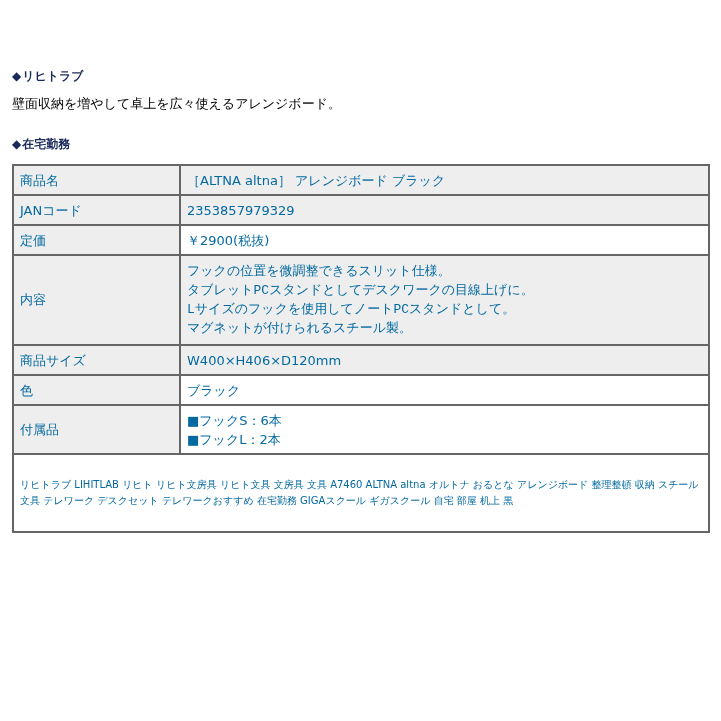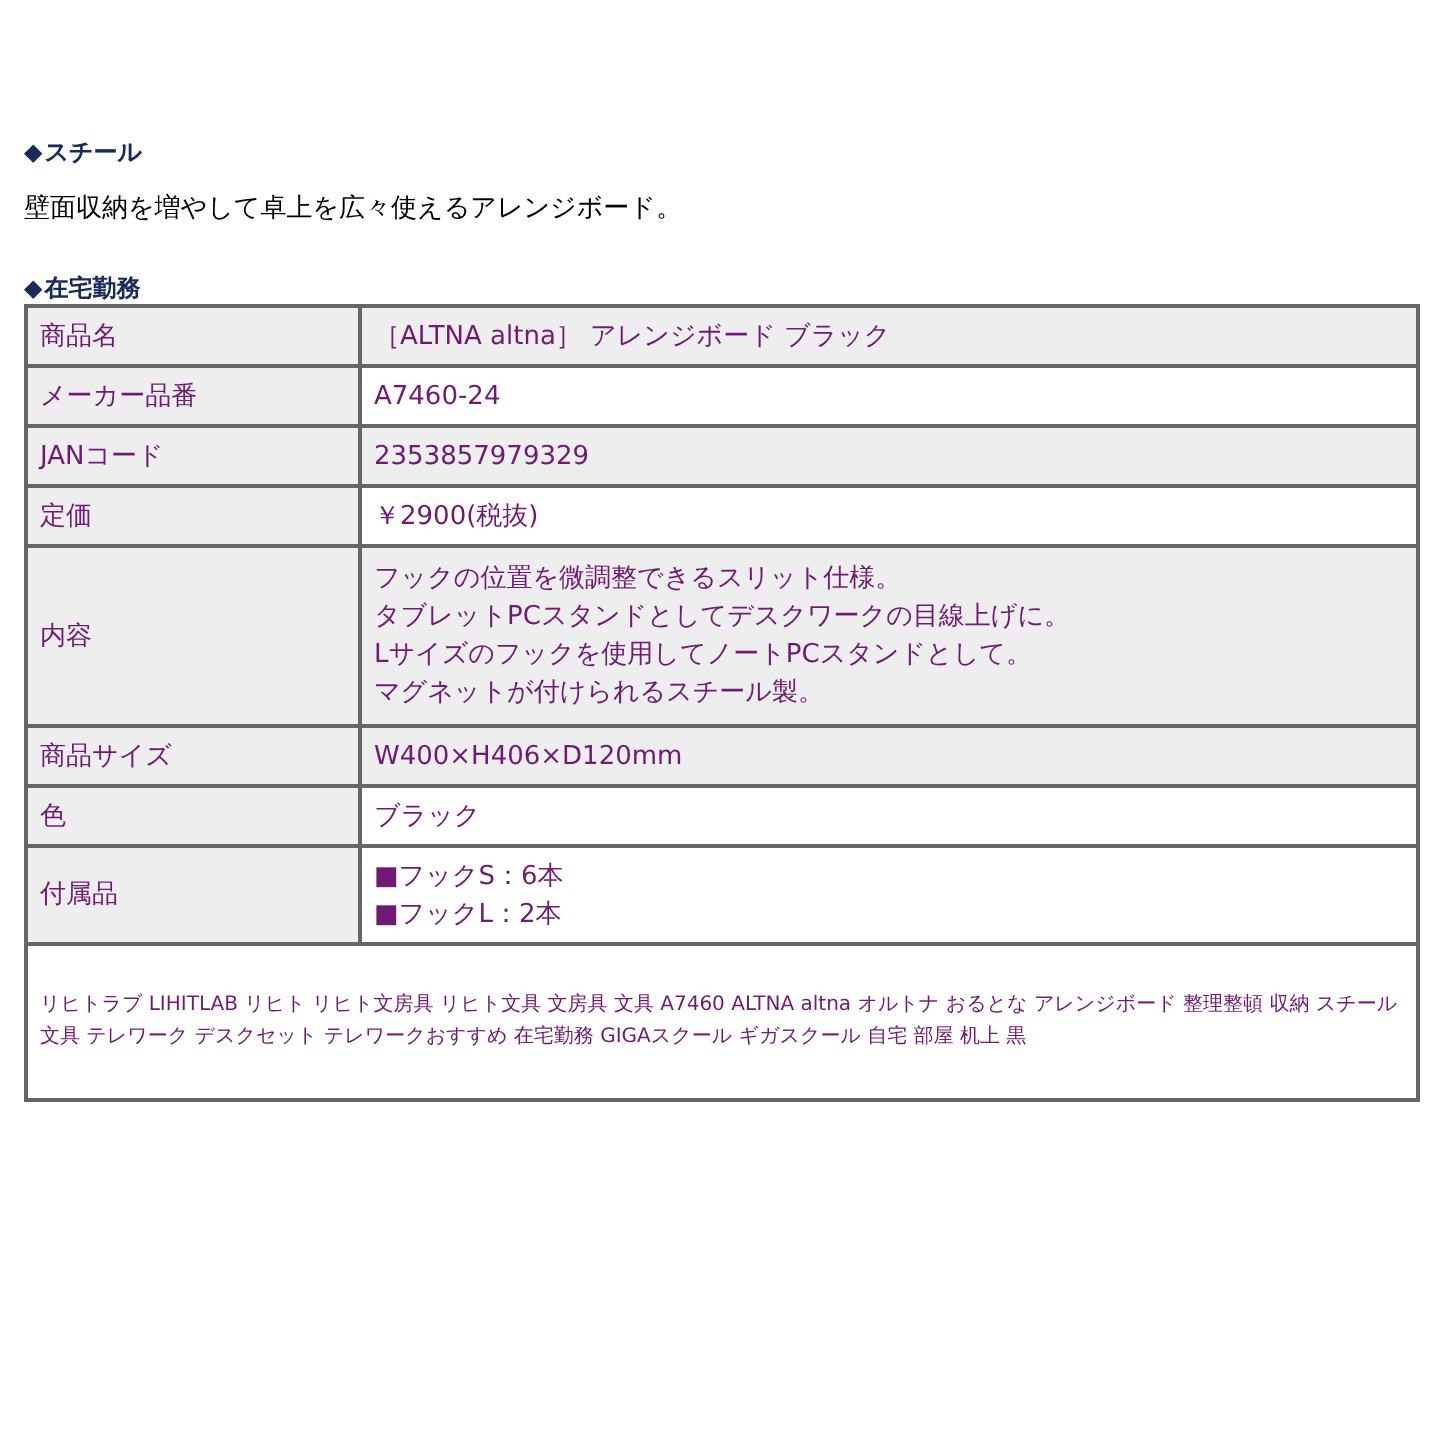--- a/index.html
+++ b/index.html
@@ -14,66 +14,60 @@
     letter-spacing: 0px;
   }
   .heading .diamond { margin-right: 1px; }
   #h-features { top: 68px; }
   #h-spec { top: 136px; }
   .intro {
     position: absolute; left: 12px; top: 95px;
     font-size: 13px; color: #000000;
   }
   table.spec {
-    position: absolute; left: 12px; top: 152px;
+    position: absolute; left: 12px; top: 164px;
     width: 698px; border-collapse: collapse;
-    font-size: 13px; color: #701a75;
+    font-size: 13px; color: #0369a1;
   }
   table.spec td {
     border: 2px solid #666666;
     padding: 0 6px;
     vertical-align: middle;
     line-height: 19px;
   }
   table.spec td.label { width: 153px; background: #eeeeee; }
   table.spec tr.odd td.value { background: #eeeeee; }
   table.spec tr.even td.value { background: #ffffff; }
   table.spec tr.h1 td { height: 28px; }
-  table.spec tr.h4 td { height: 88px; }
+  table.spec tr.h4 td { height: 88px; font-family: Liberation Mono, monospace; }
   table.spec tr.h2 td { height: 47px; }
   table.spec tr.keywords td {
     background: #ffffff; font-size: 10px; line-height: 16px;
     height: 40px; padding: 18px 6px;
   }
   .line { display: block; }
 </style>
 </head>
 <body>
 
 <div class="heading" id="h-features">
-  <span class="diamond">◆</span><span>スチール</span>
+  <span class="diamond">◆</span><span>リヒトラブ</span>
 </div>
 <div class="intro">壁面収納を増やして卓上を広々使えるアレンジボード。</div>
 
 <div class="heading" id="h-spec">
   <span class="diamond">◆</span><span>在宅勤務</span>
 </div>
 
 <table class="spec">
   <tbody>
     <tr class="odd h1">
       <td class="label">商品名</td>
       <td class="value">
           <span class="line">［ALTNA altna］ アレンジボード ブラック</span>
-        </td>
-    </tr>
-    <tr class="even h1">
-      <td class="label">メーカー品番</td>
-      <td class="value">
-          <span class="line">A7460-24</span>
         </td>
     </tr>
     <tr class="odd h1">
       <td class="label">JANコード</td>
       <td class="value">
           <span class="line">2353857979329</span>
         </td>
     </tr>
     <tr class="even h1">
       <td class="label">定価</td>

